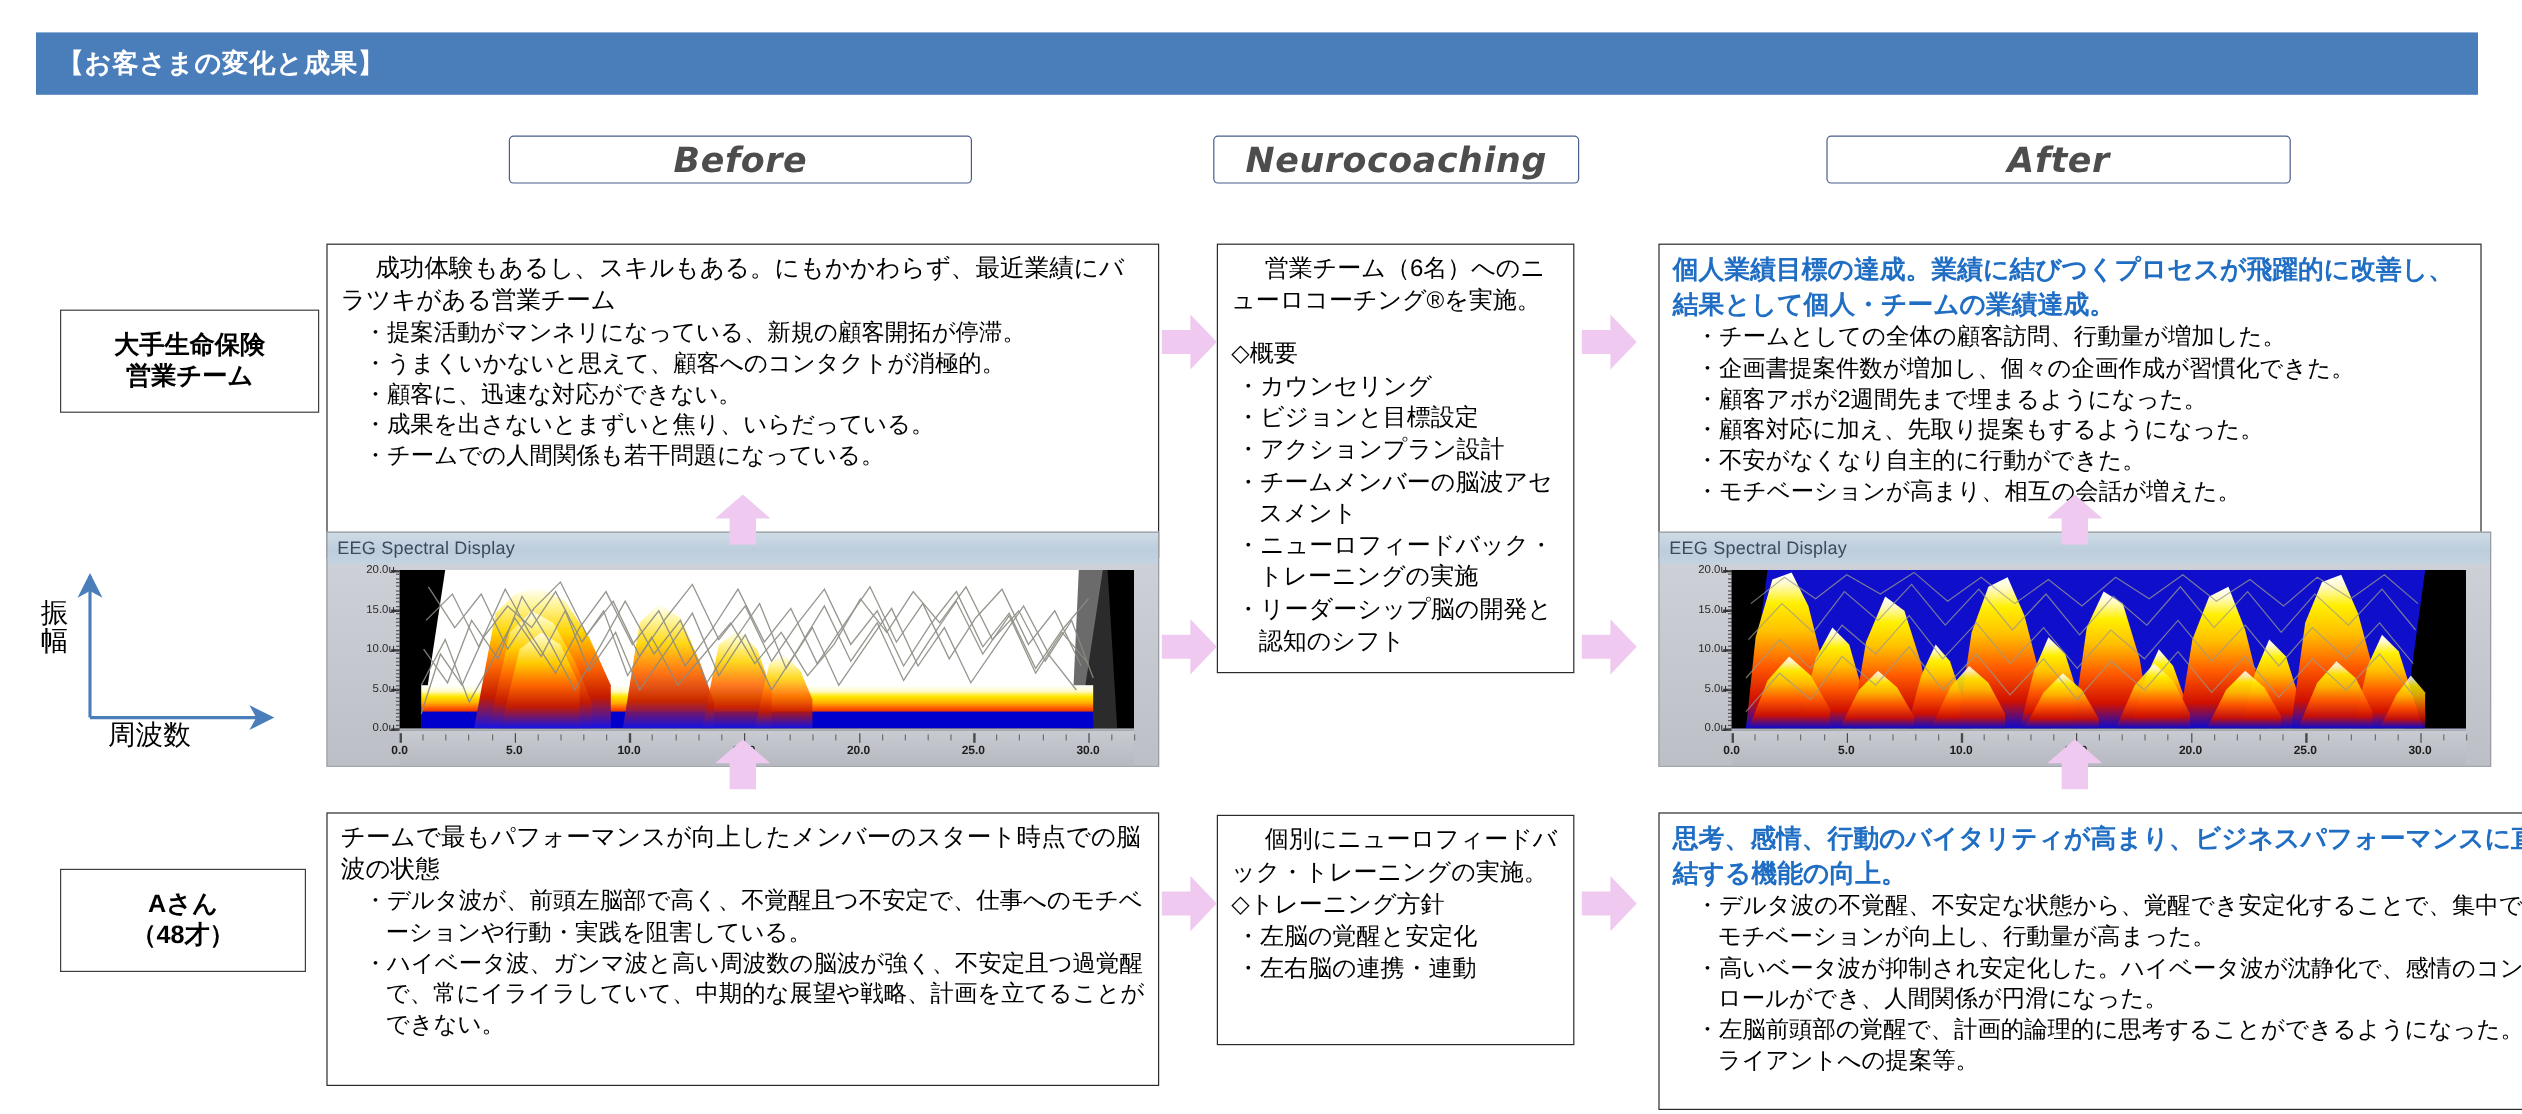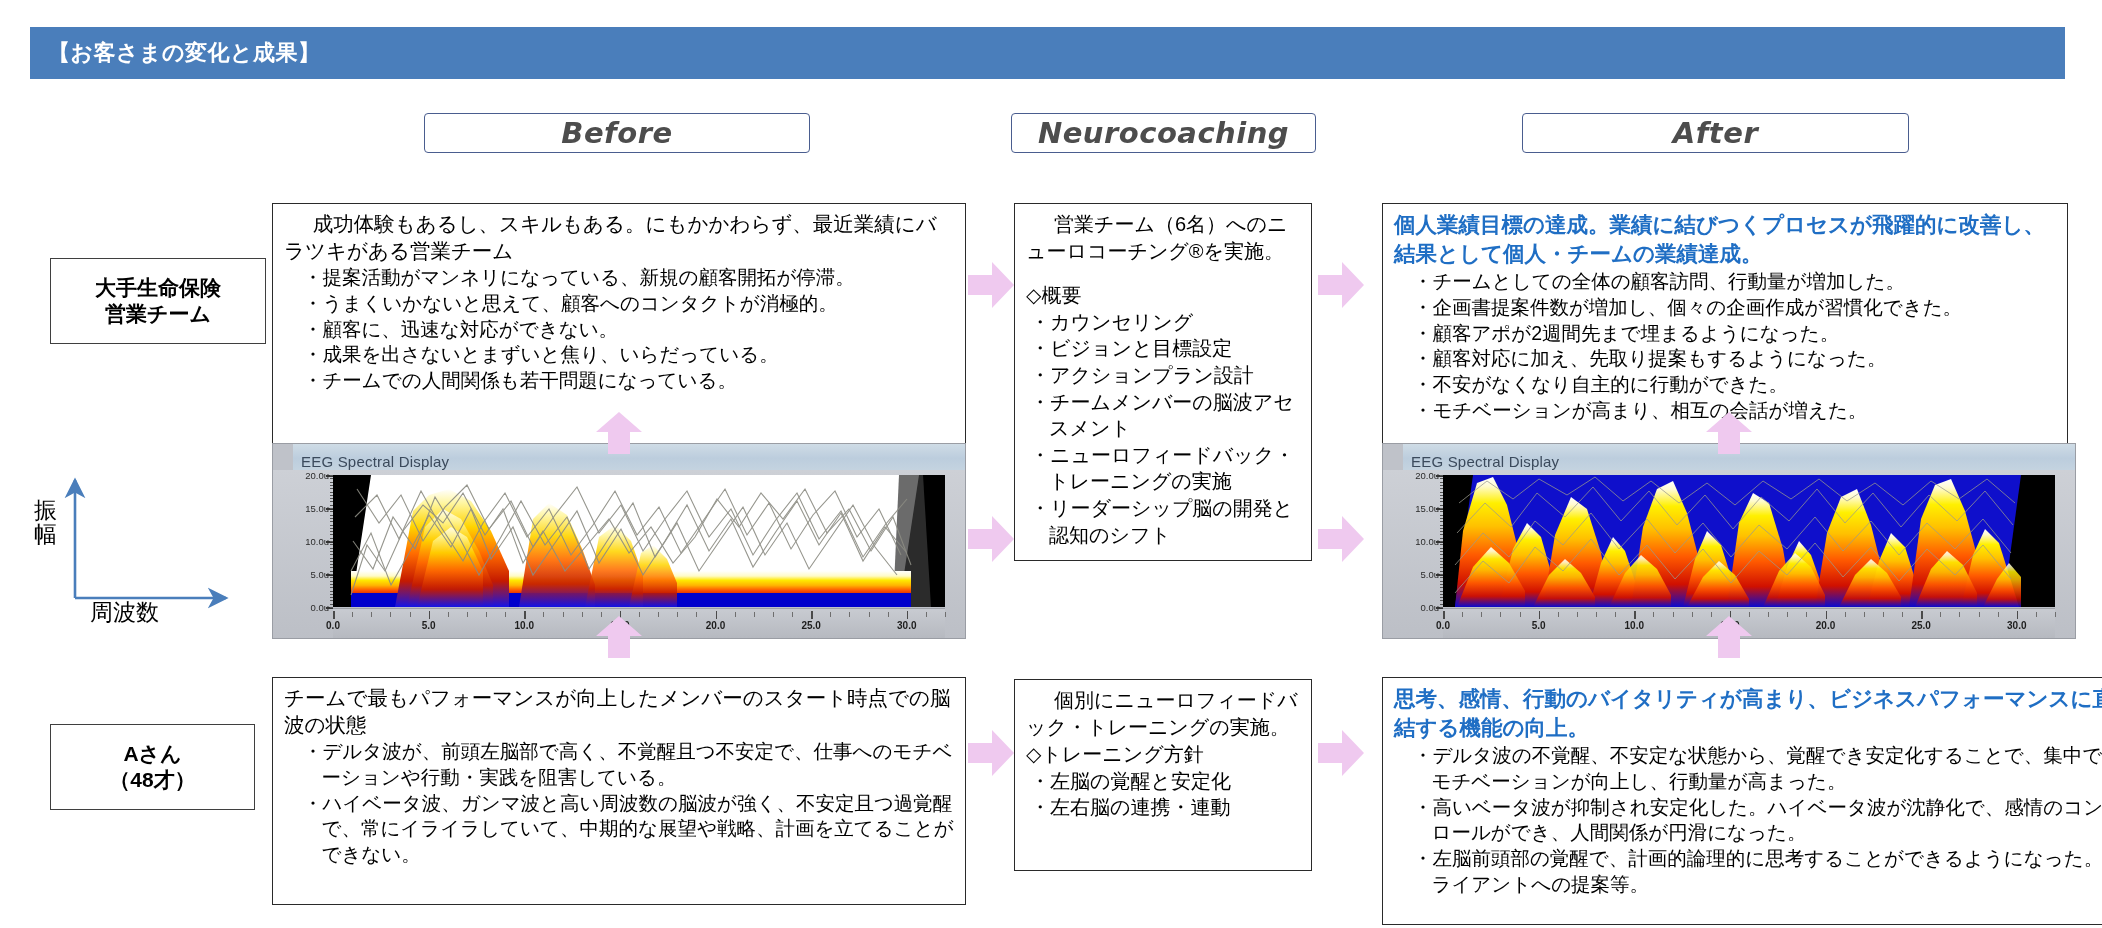--- a/index.html
+++ b/index.html
@@ -110,21 +110,21 @@
   .eeg {
     position: absolute; width: 694px; height: 196px;
     background: #bfc2c9; overflow: hidden;
     border: 1px solid #9a9da4;
   }
   .eeg-left  { left: 272px; top: 443px; }
   .eeg-right { left: 1382px; top: 443px; }
   .eeg-title {
     height: 26px; width: 100%;
     background: linear-gradient(180deg,#cfdce6 0%, #bccddd 55%, #c4d3e0 100%);
-    display: flex; align-items: flex-end; margin-left: 20px;
+    display: flex; align-items: center;
   }
   .eeg-title span {
     font-size: 15px; color: #3b4a5c; padding-left: 8px;
     font-weight: 400; letter-spacing: 0.2px;
   }
   .eeg-body { position: relative; height: 170px; width: 100%;
     background: linear-gradient(180deg,#cdd0d6 0%,#bcbfc6 100%); }
   .eeg-plot {
     position: absolute; left: 60px; top: 5px;
     width: 612px; height: 132px;

